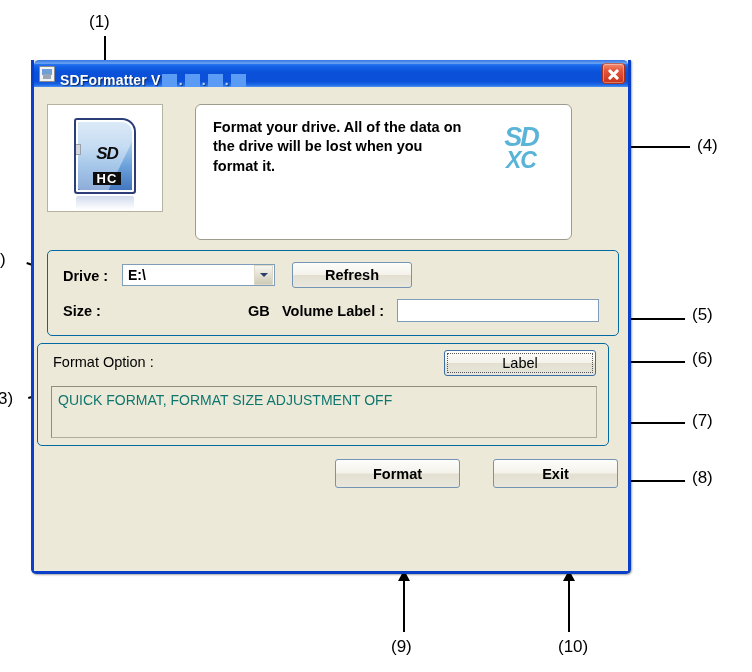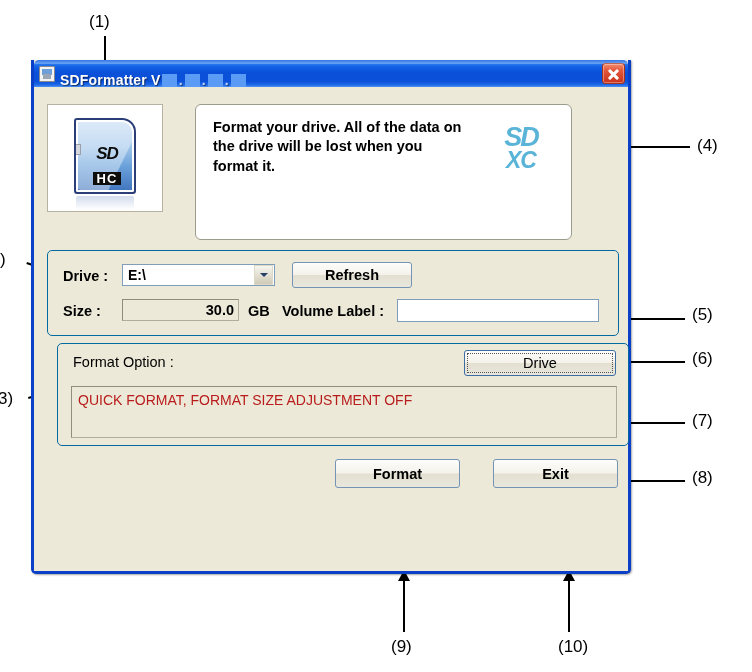--- a/index.html
+++ b/index.html
@@ -255,21 +255,21 @@
     width: 202px; height: 23px;
     background: #fff;
     border: 1px solid #7f9db9;
     padding: 0 4px;
     font-family: "Liberation Sans", sans-serif;
     font-size: 14px;
     cursor: text;
   }
 
   
-  #gb-format { left: 23px; top: 256px; width: 572px; height: 103px; padding-left: 24px; }
+  #gb-format { left: 3px; top: 256px; width: 572px; height: 103px; padding-left: 24px; }
   #lbl-fmtopt {
     position: absolute; left: 15px; top: 10px;
     font-size: 14.5px; color: #000; font-weight: normal;
   }
   #option-btn {
     position: absolute; left: 406px; top: 6px;
     width: 152px; height: 26px;
     background: linear-gradient(to bottom, #fdfdfb 0%, #f4f2ea 48%, #e3e0d2 52%, #e9e7dc 100%);
     border: 1px solid #3a6ea5;
     border-radius: 3px;
@@ -282,21 +282,21 @@
   }
   #option-btn .lbl { font-size: 14.5px; color: #000; position: relative; }
 
   #fmt-status {
     position: absolute; left: 13px; top: 42px;
     width: 546px; height: 52px;
     background: #ece9d8;
     border: 1px solid #b0ad9c;
     border-top-color: #908e80; border-left-color: #908e80;
     padding: 5px 6px;
-    font-size: 14px; color: #b91c1c;
+    font-size: 14px; color: #0f766e;
   }
 
   
   #format-btn, #exit-btn {
     position: absolute; top: 372px;
     width: 125px; height: 29px;
     background: linear-gradient(to bottom, #fdfdfb 0%, #f4f2ea 48%, #e3e0d2 52%, #e9e7dc 100%);
     border: 1px solid #7593b4;
     border-radius: 3px;
     font-size: 14.5px; font-weight: bold; color: #000;
@@ -402,31 +402,30 @@
         <div id="drive-combo">
           <span class="val">E:\</span>
           <span class="arrow-box">
             <span class="chev"></span>
           </span>
         </div>
 
         <div id="refresh-btn">Refresh</div>
 
         <span class="row-label" id="lbl-size">Size :</span>
-        <div id="size-field">30.0</div>
         <span class="row-label" id="lbl-gb">GB</span>
         <span class="row-label" id="lbl-vol">Volume Label :</span>
         <input id="vol-input" type="text" placeholder="" style="">
       </div>
 
       <div id="gb-format" class="groupbox">
         <span id="lbl-fmtopt">Format Option :</span>
         <div id="option-btn">
           <span class="focus"></span>
-          <span class="lbl">Drive</span>
+          <span class="lbl">Label</span>
         </div>
         <div id="fmt-status">QUICK FORMAT, FORMAT SIZE ADJUSTMENT OFF</div>
       </div>
 
       <div id="format-btn">Format</div>
       <div id="exit-btn">Exit</div>
 
     </div>
   </div>
 </div>

